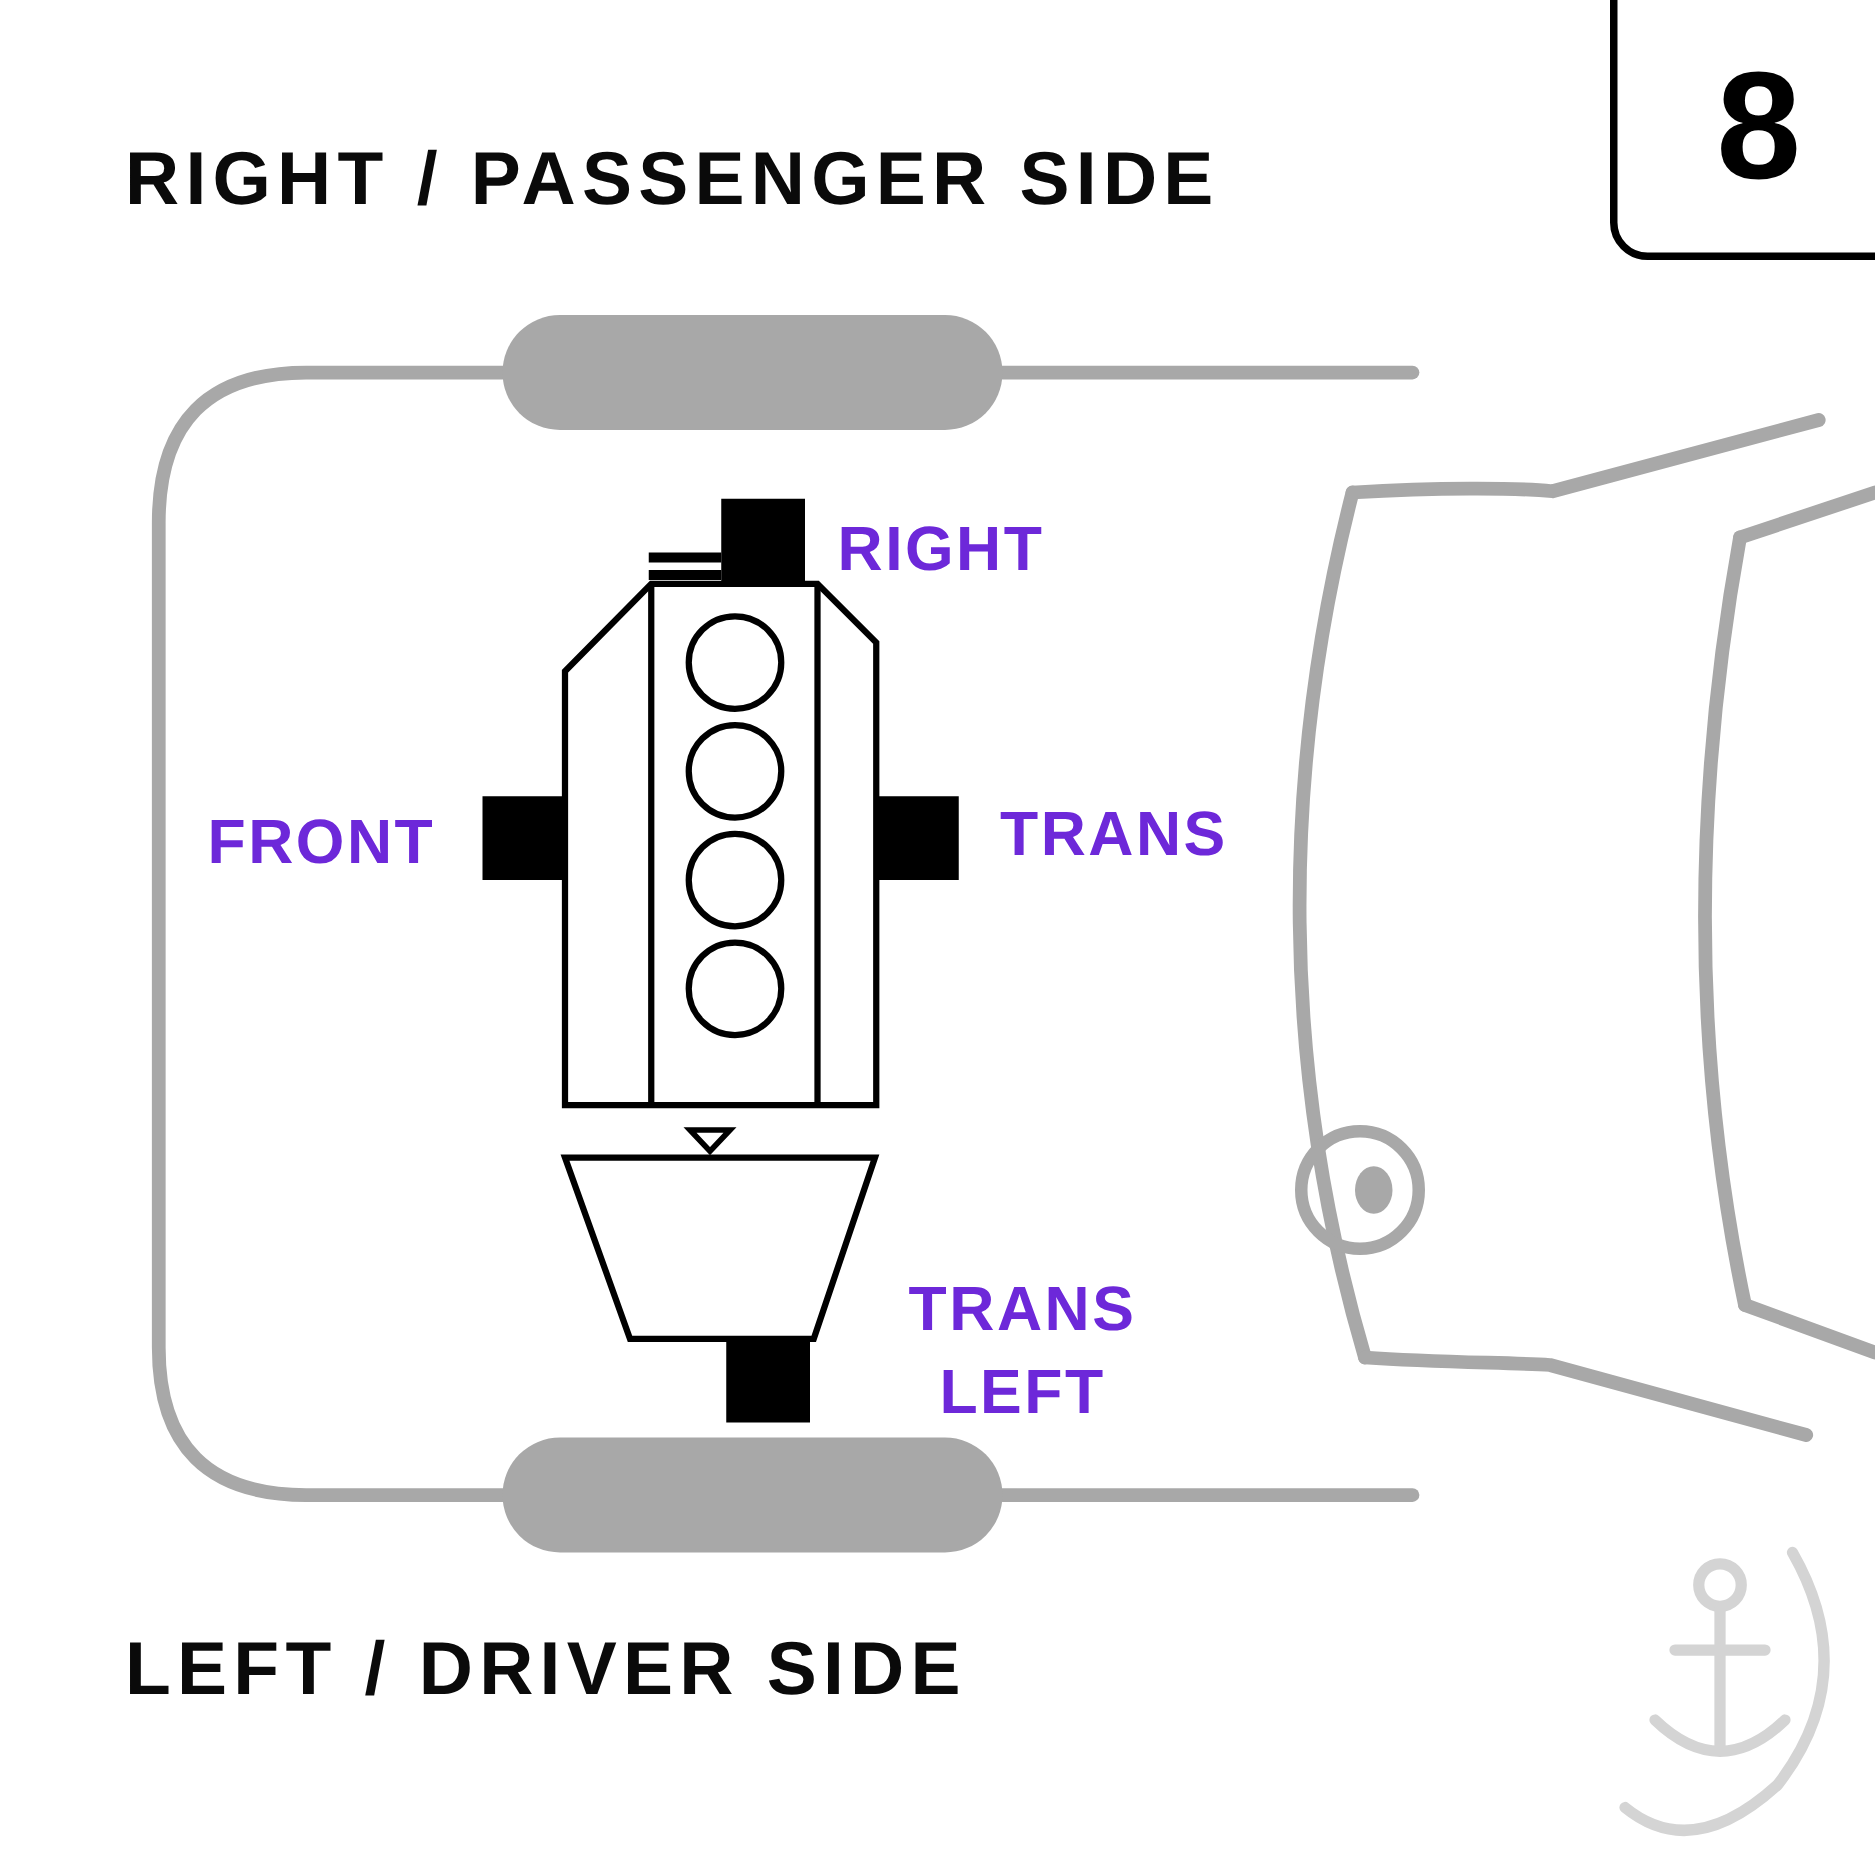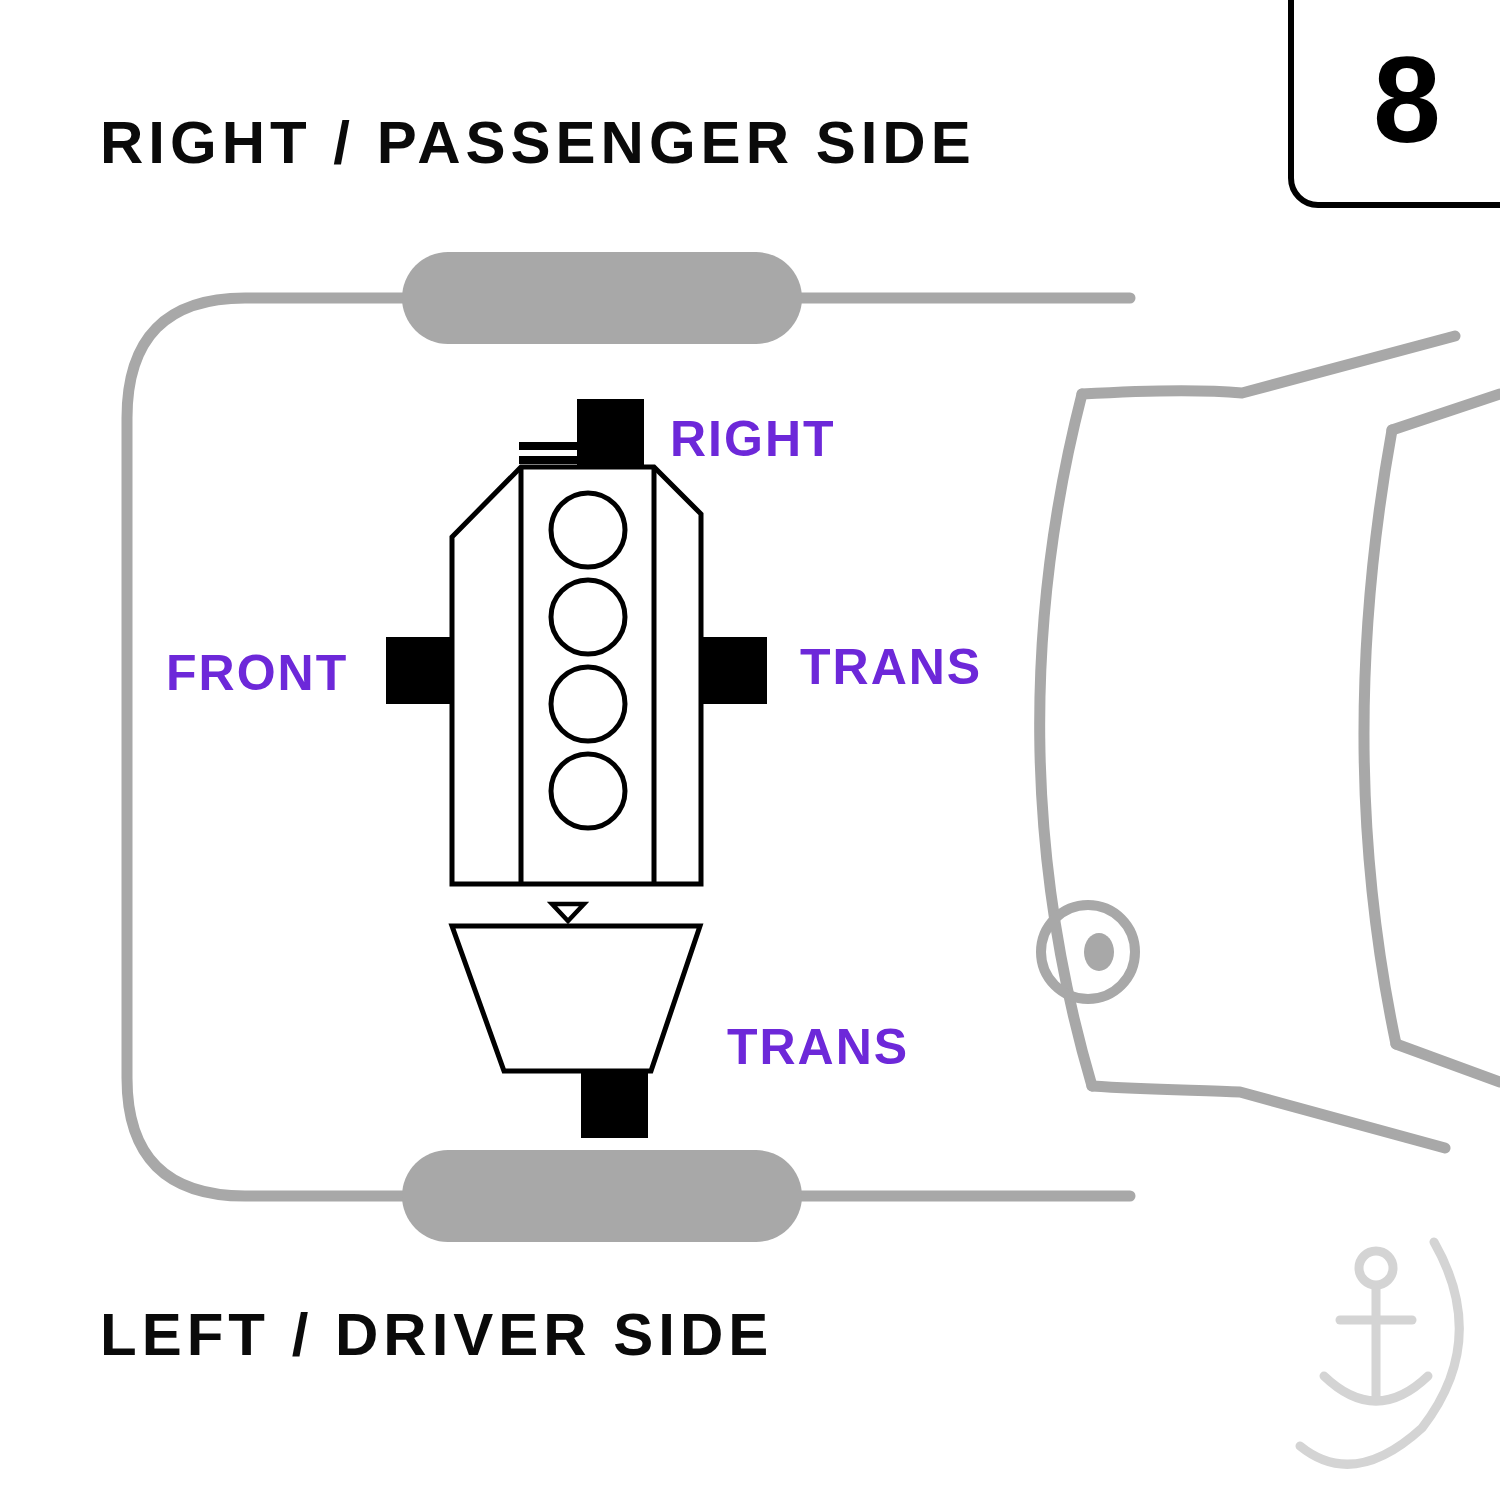--- a/index.html
+++ b/index.html
@@ -122,19 +122,20 @@
   <div class="title title-bottom">LEFT / DRIVER SIDE</div>
 
   <div class="mount-label label-right">RIGHT</div>
 
   <div class="mount-label label-front">FRONT</div>
 
   <div class="mount-label label-rear">TRANS</div>
 
   <div class="mount-label label-trans">
     <span>TRANS</span>
+    <span>LEFT</span>
   </div>
 
   <div class="page-number-box">
     <span class="page-number">8</span>
   </div>
 
 </div>
 
 </body></html>

